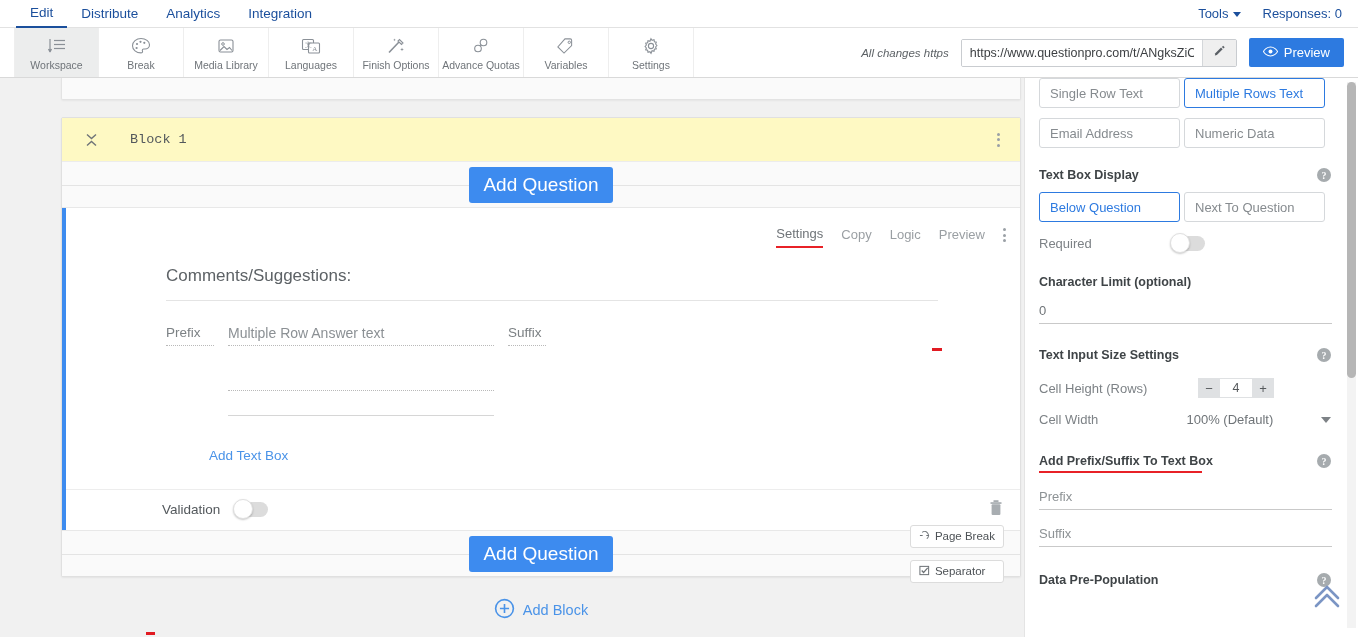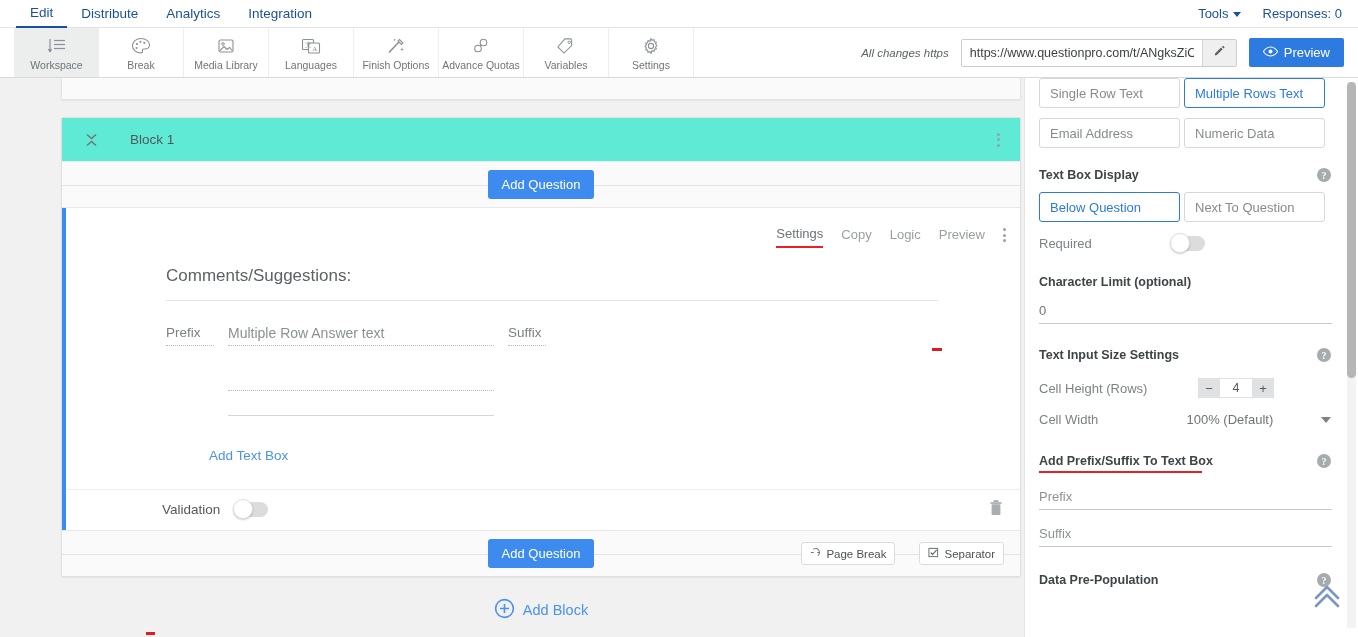--- a/index.html
+++ b/index.html
@@ -84,42 +84,42 @@
     background: linear-gradient(135deg,#4a90e2 35%, transparent 36%);
     opacity: .85;
   }
 
   .block {
     position: absolute; left: 61px; top: 39px; width: 960px;
     background: #fff; border: 1px solid #e0e0e0; border-radius: 2px;
     box-shadow: 0 1px 2px rgba(0,0,0,.06);
   }
   .block-header {
-    height: 44px; background: #5eead4; border-bottom: 1px solid #ececec;
-    display: flex; align-items: center; padding: 0 16px;
+    height: 44px; background: #fef9c3; border-bottom: 1px solid #ececec;
+    display: flex; align-items: center; padding: 0 16px; font-family: Liberation Mono, monospace;
   }
   .collapse-ico { width: 26px; display: flex; align-items: center; justify-content: center; cursor: pointer; }
   .block-title { font-size: 13.5px; color: #53585c; margin-left: 26px; }
   .kebab { margin-left: auto; cursor: pointer; display: flex; flex-direction: column; gap: 2.5px; align-items: center; padding: 4px; }
   .kebab i { width: 3px; height: 3px; background: #9aa0a6; border-radius: 50%; display: block; }
 
   .addq-row {
     height: 46px; position: relative; background: #fafafa;
     border-bottom: 1px solid #e8e8e8; display: flex; align-items: center;
   }
   .addq-row .hr-line {
     position: absolute; left: 0; right: 0; top: 50%; height: 1px; background: #e4e4e4;
   }
   .addq-btn {
     position: relative; margin: 0 auto; background: #3d8bef; color: #fff;
-    border: 0; border-radius: 3px; font-size: 13px; padding: 7px 14px; cursor: pointer;
+    border: 0; border-radius: 3px; font-size: 19px; padding: 7px 14px; cursor: pointer;
     font-family: "Liberation Sans", sans-serif; white-space: nowrap; z-index: 2;
   }
   .addq-row.bottom { background: #fafafa; border-bottom: 0; border-top: 1px solid #e8e8e8; }
-  .pill-group { position: absolute; right: 16px; display: flex; gap: 24px; z-index: 2; }
+  .pill-group { position: absolute; right: 16px; display: flex; gap: 12px; z-index: 2; flex-direction: column; }
   .pill {
     background: #fff; border: 1px solid #dcdcdc; border-radius: 3px;
     font-size: 11.5px; color: #4d5256; padding: 4px 8px; cursor: pointer;
     display: flex; align-items: center; gap: 5px; white-space: nowrap;
   }
 
   
   .qcard {
     position: relative; background: #fff; border-left: 4px solid #3d8bef;
     padding: 0 0 0 0; min-height: 322px;

